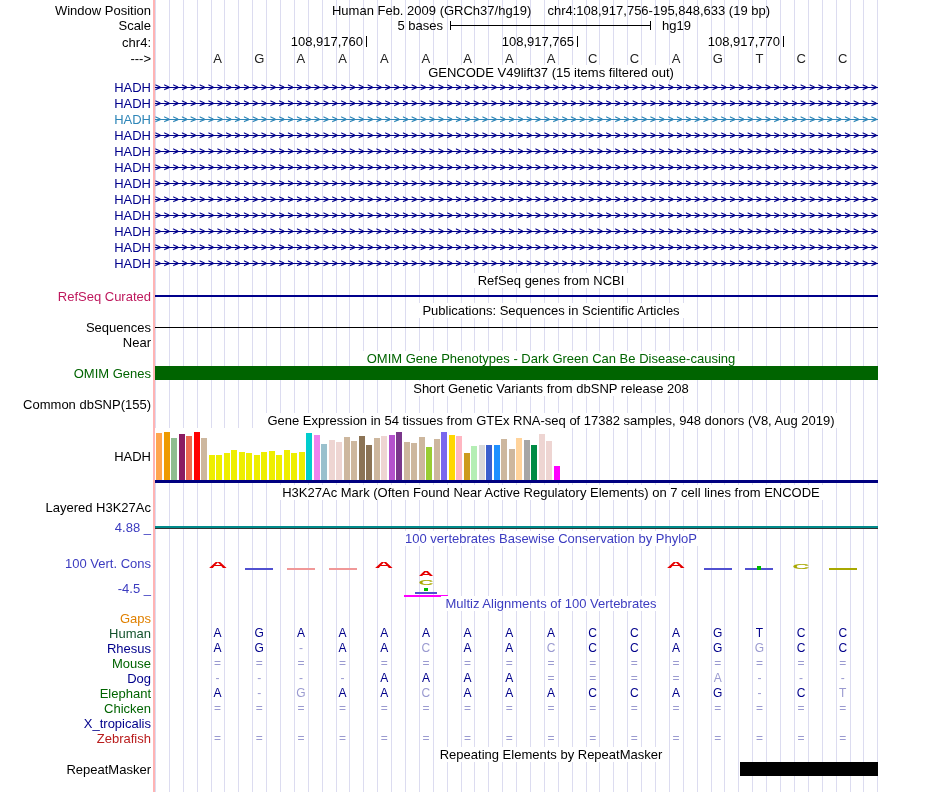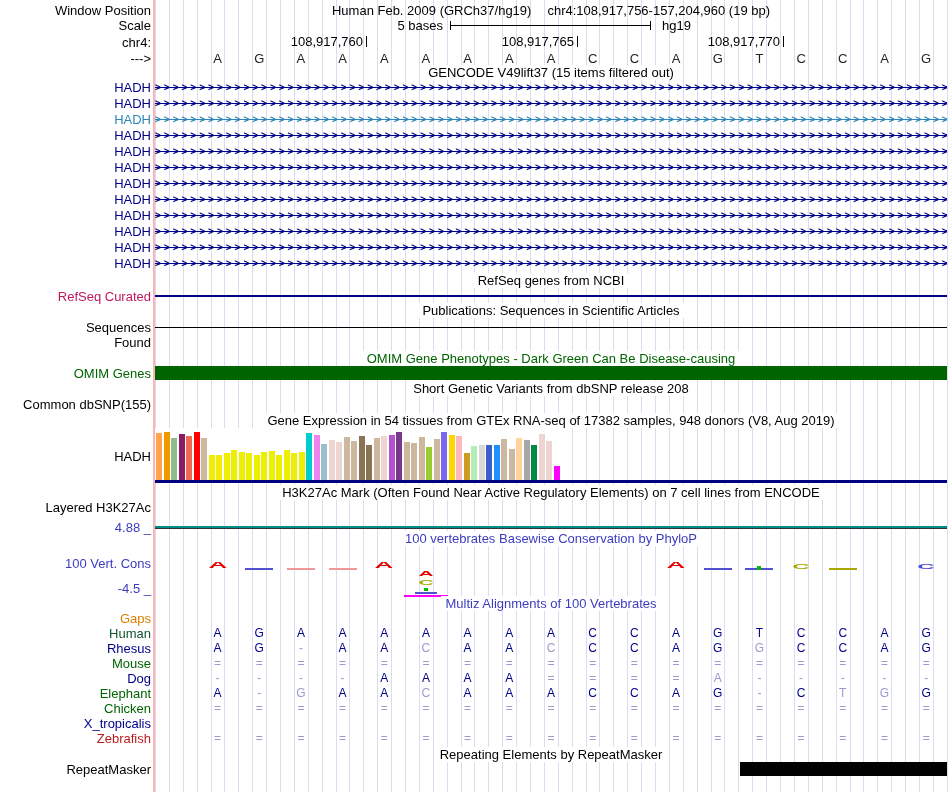--- a/index.html
+++ b/index.html
@@ -1,16 +1,16 @@
 <!DOCTYPE html>
 <html><head>
 <meta charset="utf-8">
 <style>
   html,body{margin:0;padding:0;background:#fff;}
-  .canvas{position:relative;width:950px;height:792px;background:#fff;
+  .canvas{position:relative;width:878px;height:792px;background:#fff;
           font-family:"Liberation Sans",sans-serif;font-size:13px;color:#000;overflow:hidden;}
   .gridlines{position:absolute;left:155px;top:0;width:793px;height:792px;
              background:repeating-linear-gradient(to right,#dcdcf0 0 1px,transparent 1px 13.89px);}
   .guide-pink{position:absolute;left:153px;top:0;width:2px;height:792px;background:#ffb4b4;}
   .lab{position:absolute;left:0;width:151px;text-align:right;line-height:15px;white-space:nowrap;}
   .title{position:absolute;left:155px;width:792px;text-align:center;line-height:14px;}
   .title>span{background:#fff;padding:0 4px;}
   .navy{color:#be185d;}
   .tblue{color:#3c3cc0;}
   .grn{color:#006400;}
@@ -36,21 +36,21 @@
   .stack-col .sg{display:block;margin:0 auto;text-align:center;font-weight:bold;}
 </style>
 </head>
 <body>
 
 <div class="canvas">
   <div class="gridlines"></div>
   <div class="guide-pink"></div>
 
   <div class="lab" style="top:3px">Window Position</div>
-  <div class="hdr-center" style="top:3px"><span>Human Feb. 2009 (GRCh37/hg19)</span><span class="gapx"></span><span>chr4:108,917,756-157,204,960 (19 bp)</span></div>
+  <div class="hdr-center" style="top:3px"><span>Human Feb. 2009 (GRCh37/hg19)</span><span class="gapx"></span><span>chr4:108,917,756-195,848,633 (19 bp)</span></div>
 
   <div class="lab" style="top:18px">Scale</div>
   <div class="scale-text">5 bases</div>
   <div class="scale-line"></div>
   <div class="scale-tick" style="left:450px"></div>
   <div class="scale-tick" style="left:650px"></div>
   <div class="hg19">hg19</div>
 
   <div class="lab" style="top:35px">chr4:</div>
   <div id="ruler">
@@ -150,21 +150,21 @@
     </div>
 
   <div class="title" style="top:274px"><span>RefSeq genes from NCBI</span></div>
   <div class="lab navy" style="top:289px">RefSeq Curated</div>
   <div id="refseq-line" class="hline" style="top: 295px; height: 2px; background: rgb(0, 0, 139);"></div>
 
   <div class="title" style="top:304px"><span>Publications: Sequences in Scientific Articles</span></div>
   <div class="lab" style="top:320px">Sequences</div>
   <div id="sequences-line" class="hline" style="top: 327px; height: 1px; background: rgb(0, 0, 0);"></div>
 
-  <div class="lab" style="top:335px">Found</div>
+  <div class="lab" style="top:335px">Near</div>
 
   <div class="title grn" style="top:352px"><span>OMIM Gene Phenotypes - Dark Green Can Be Disease-causing</span></div>
   <div class="lab grn" style="top:366px">OMIM Genes</div>
   <div id="omim-bar" class="hline" style="top: 366px; height: 14px; background: rgb(0, 100, 0);"></div>
 
   <div class="title" style="top:382px"><span>Short Genetic Variants from dbSNP release 208</span></div>
   <div class="lab" style="top:397px">Common dbSNP(155)</div>
 
   <div class="title" style="top:414px"><span>Gene Expression in 54 tissues from GTEx RNA-seq of 17382 samples, 948 donors (V8, Aug 2019)</span></div>
   <div class="gtex-bg"></div>

